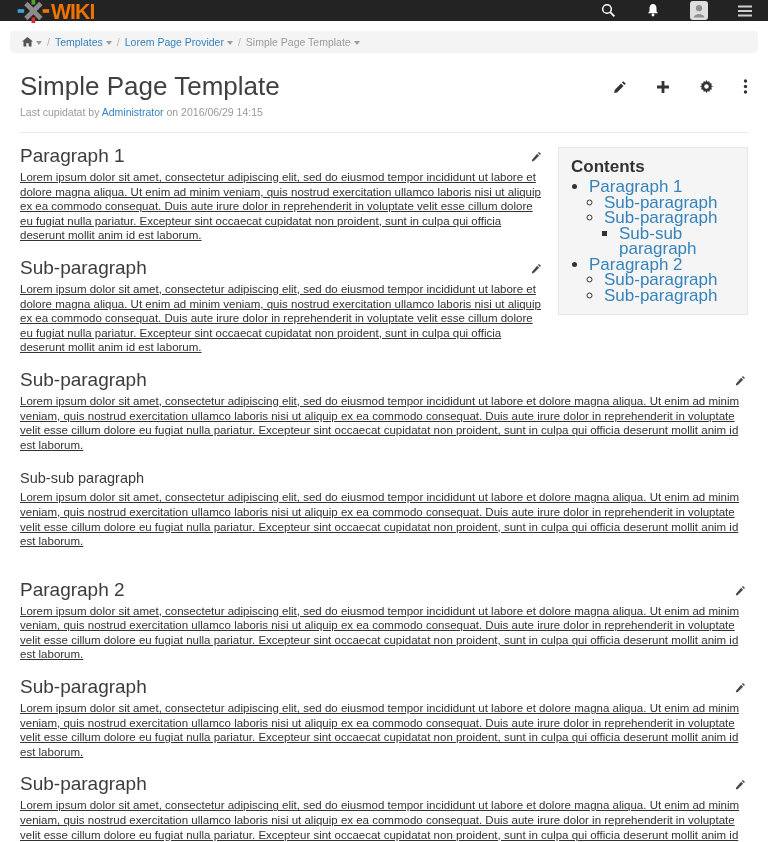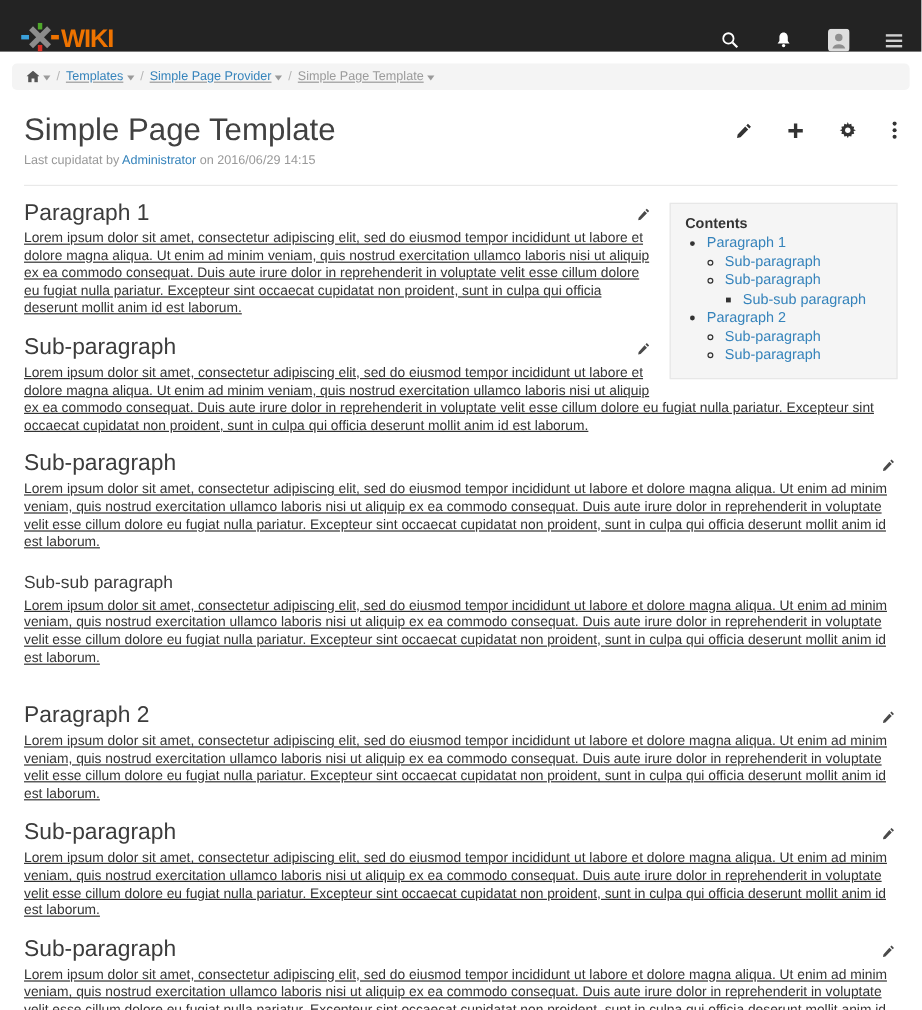--- a/index.html
+++ b/index.html
@@ -7,35 +7,35 @@
   body {
     width: 768px; height: 842px; overflow: hidden;
     background: #ffffff;
     font-family: "Liberation Sans", sans-serif;
     color: #333;
     display: flex; flex-direction: column;
   }
 
   
   .navbar {
-    height: 43px; background: #232323; flex: 0 0 auto;
-    display: flex; align-items: flex-end; padding: 0 16px;
+    height: 21px; background: #232323; flex: 0 0 auto;
+    display: flex; align-items: center; padding: 0 16px;
   }
   .navbar .logo { display: flex; align-items: center; cursor: pointer; }
   .nav-actions { margin-left: auto; display: flex; align-items: center; gap: 30px; }
   .nav-icon { display: inline-flex; align-items: center; cursor: pointer; }
 
   
   .breadcrumb {
     margin: 10px 10px 6px; background: #f4f4f4; border-radius: 4px;
     padding: 5px 12px; font-size: 10.5px; color: #9b9b9b;
     display: flex; align-items: center; gap: 5px; height: 23px;
   }
   .breadcrumb a { color: #3583bb; text-decoration: none; }
-  .crumb { display: inline-flex; align-items: center; gap: 3px; text-decoration: underline; }
+  .crumb { display: inline-flex; align-items: center; gap: 3px; }
   .caret {
     display: inline-block; width: 0; height: 0; margin-top: 1px;
     border-left: 3px solid transparent; border-right: 3px solid transparent;
     border-top: 4px solid #9a9a9a;
   }
   .crumb-sep { color: #b5b5b5; }
 
   
   .main { padding: 0 20px; flex: 0 0 auto; }
   .title-row { display: flex; align-items: flex-start; }
@@ -49,21 +49,21 @@
   .modified-line a { color: #3583bb; text-decoration: none; }
   hr.doc-sep { border: none; border-top: 1px solid #e9e9e9; margin: 14px 0 12px; }
 
   
   .xcontent { position: relative; }
   .xcontent::after { content: ""; display: block; clear: both; }
   .toc-box {
     float: right; width: 190px;
     background: #f5f5f5; border: 1px solid #e7e7e7;
     padding: 9px 12px 11px; margin: 2px 0 12px 14px;
-    font-size: 12px;
+    font-size: 17px;
   }
   .toc-title { font-weight: bold; color: #333; margin-bottom: 2px; }
   .toc-box ul { margin: 2px 0 0; padding-left: 18px; }
   .toc-box ul ul { padding-left: 15px; margin: 0; }
   .toc-box li { line-height: 15.5px; color: #333; }
   .toc-box ul { list-style: disc; }
   .toc-box ul ul { list-style: circle; }
   .toc-box ul ul ul { list-style: square; }
   .toc-box a { color: #3583bb; text-decoration: none; }
 
@@ -138,21 +138,21 @@
     </svg>
     <span class="caret"></span>
   </span>
   <span class="crumb-sep">/</span>
   <span class="crumb">
     <a href="#">Templates</a>
     <span class="caret"></span>
   </span>
   <span class="crumb-sep">/</span>
   <span class="crumb">
-    <a href="#">Simple Page Provider</a>
+    <a href="#">Lorem Page Provider</a>
     <span class="caret"></span>
   </span>
   <span class="crumb-sep">/</span>
   <span class="crumb">
     <span>Simple Page Template</span>
     <span class="caret"></span>
   </span>
 </div>
 
 <div class="main">

